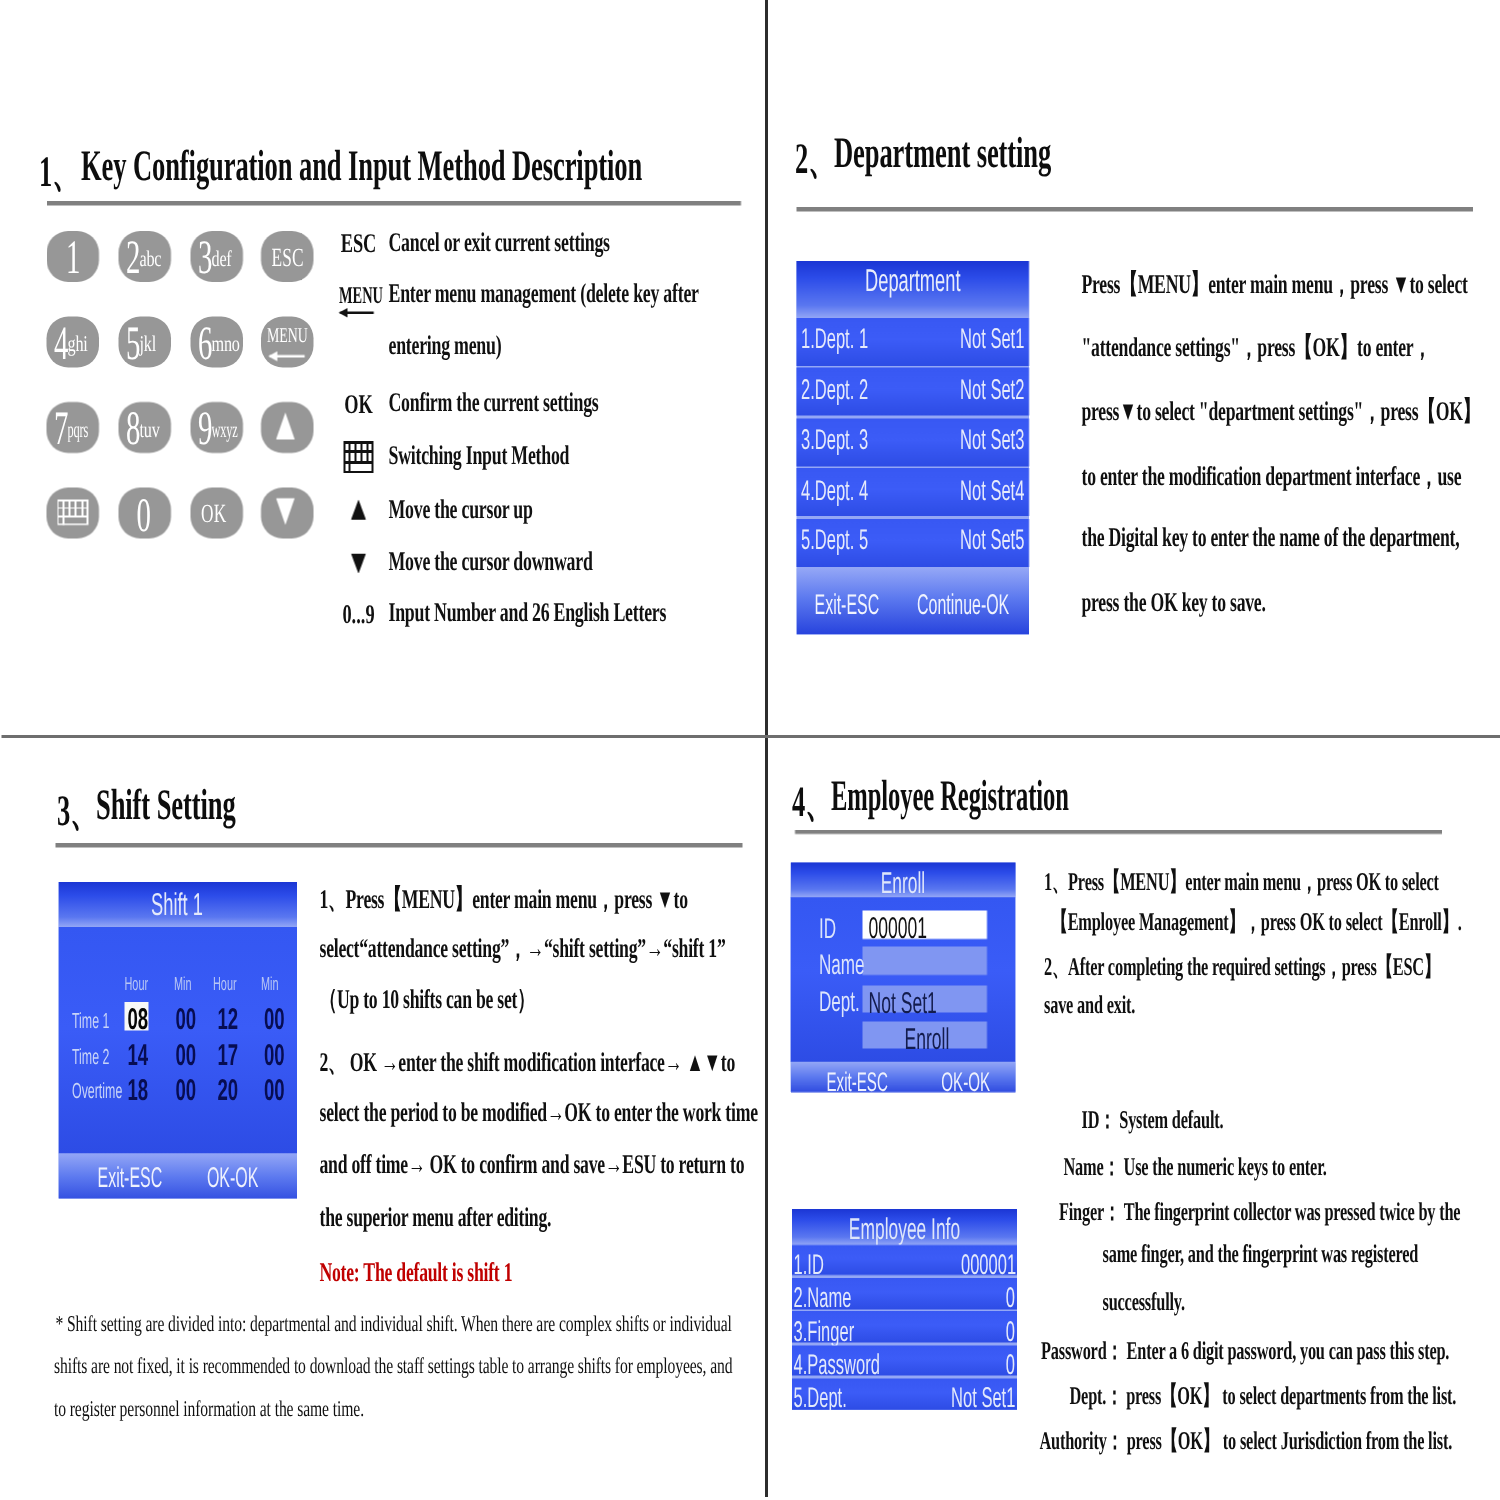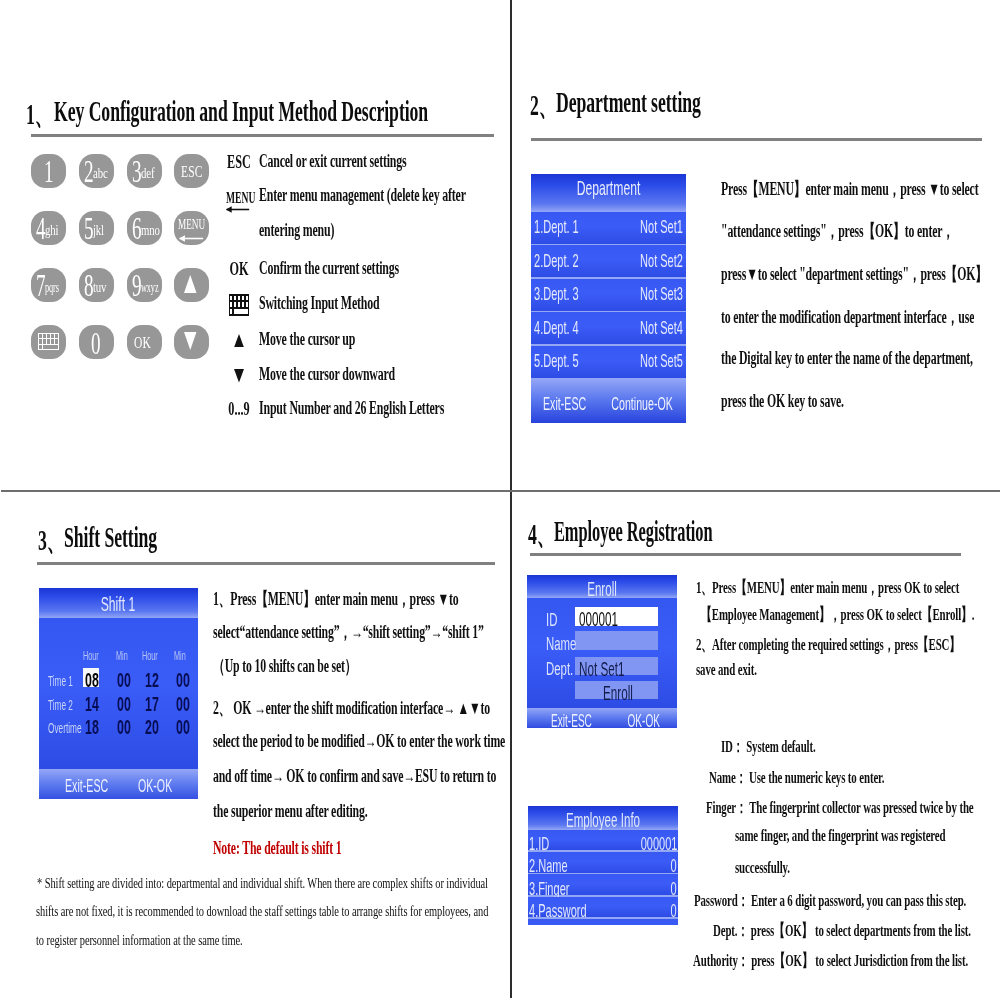--- a/index.html
+++ b/index.html
@@ -265,21 +265,21 @@
       <div class="lcd-txt" style="font-size: 19px; transform: scaleX(0.6) translateZ(0px); top: 57.6px; color: rgb(220, 228, 251); left: 18.5px;">Name</div>
       <div style="position: absolute; left: 48.4px; top: 81.5px; width: 82.2px; height: 18.6px; background: rgb(128, 150, 242);"></div>
       <div class="lcd-txt" style="font-size: 19px; transform: scaleX(0.6) translateZ(0px); top: 83.1px; color: rgb(220, 228, 251); left: 18.5px;">Dept.</div>
       <div class="lcd-txt" style="font-size: 20px; transform: scaleX(0.585) translateZ(0px); top: 82.7px; color: rgb(19, 28, 77); left: 52.3px;">Not Set1</div>
       <div style="position: absolute; left: 48.4px; top: 105.5px; width: 82.2px; height: 18.6px; background: rgb(128, 150, 242);"></div>
       <div class="lcd-txt" style="font-size: 20px; transform: scaleX(0.585) translateZ(0px); top: 106.7px; color: rgb(19, 28, 77); left: 75.5px;">Enroll</div>
       <div class="lcd-ftr" style="top: 132.5px; height: 22.5px;"></div>
       <div class="lcd-txt" style="font-size: 18px; transform: scaleX(0.56) translateZ(0px); top: 136px; color: rgb(238, 241, 253); left: 24px;">Exit-ESC</div>
       <div class="lcd-txt" style="font-size: 18px; transform: scaleX(0.56) translateZ(0px); top: 136px; color: rgb(238, 241, 253); right: 17px; transform-origin: right top;">OK-OK</div>
     </div>
-  <div class="lcd" id="lcd-info" style="left:528px;top:806px;width:150px;height:119px;">
+  <div class="lcd" id="lcd-info" style="left:528px;top:806px;width:150px;height:134px;">
       <div class="lcd-hdr" style="height: 23.8px;"></div>
       <div class="lcd-txt" style="font-size: 20px; transform: scaleX(0.58) translateZ(0px); top: 2.5px; color: rgb(223, 230, 250); left: 0px; width: 150px; text-align: center; transform-origin: center top;">Employee Info</div>
       <div class="lcd-row" style="top: 23.8px; height: 20.7px;"></div>
       <div class="lcd-txt" style="font-size: 19px; transform: scaleX(0.58) translateZ(0px); top: 27px; color: rgb(227, 233, 251); left: 1px;">1.ID</div>
       <div class="lcd-txt" style="font-size: 19px; transform: scaleX(0.58) translateZ(0px); top: 27px; color: rgb(227, 233, 251); right: 1px; transform-origin: right top;">000001</div>
       <div class="lcd-row" style="top: 46.1px; height: 20.7px;"></div>
       <div class="lcd-txt" style="font-size: 19px; transform: scaleX(0.58) translateZ(0px); top: 49.3px; color: rgb(227, 233, 251); left: 1px;">2.Name</div>
       <div class="lcd-txt" style="font-size: 19px; transform: scaleX(0.58) translateZ(0px); top: 49.3px; color: rgb(227, 233, 251); right: 1px; transform-origin: right top;">0</div>
       <div class="lcd-row" style="top: 68.4px; height: 20.7px;"></div>
       <div class="lcd-txt" style="font-size: 19px; transform: scaleX(0.58) translateZ(0px); top: 71.6px; color: rgb(227, 233, 251); left: 1px;">3.Finger</div>

